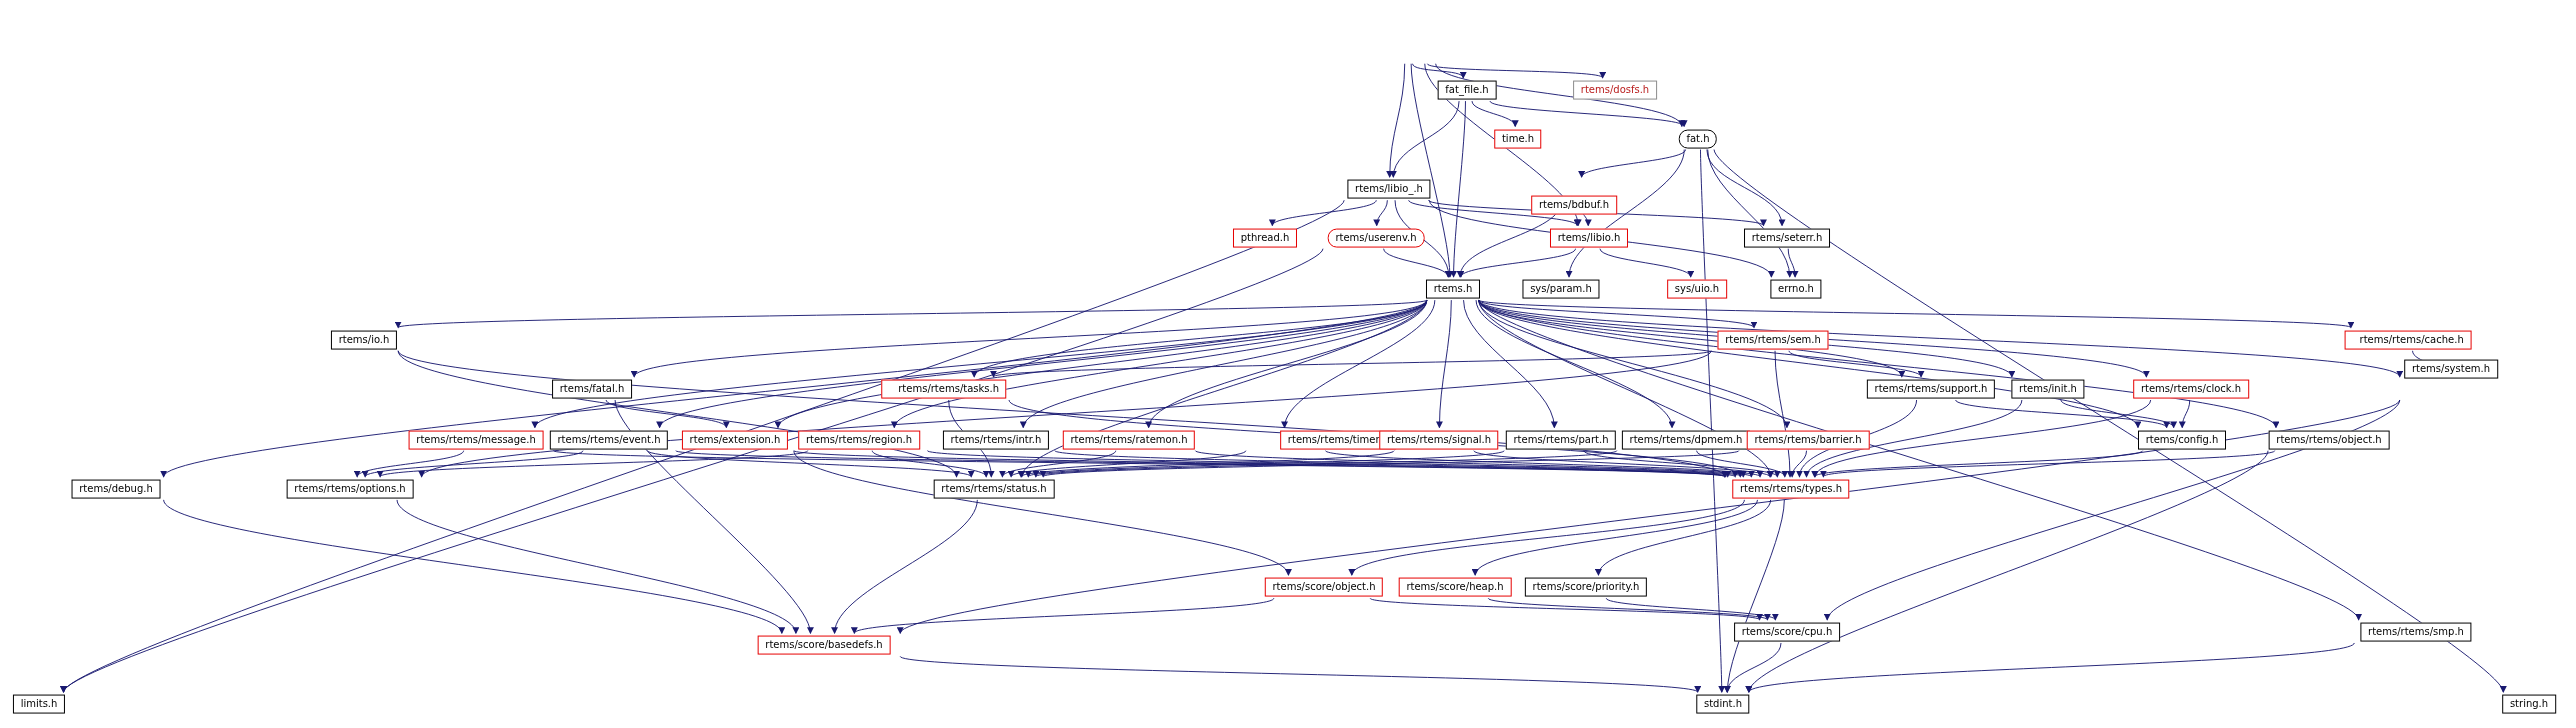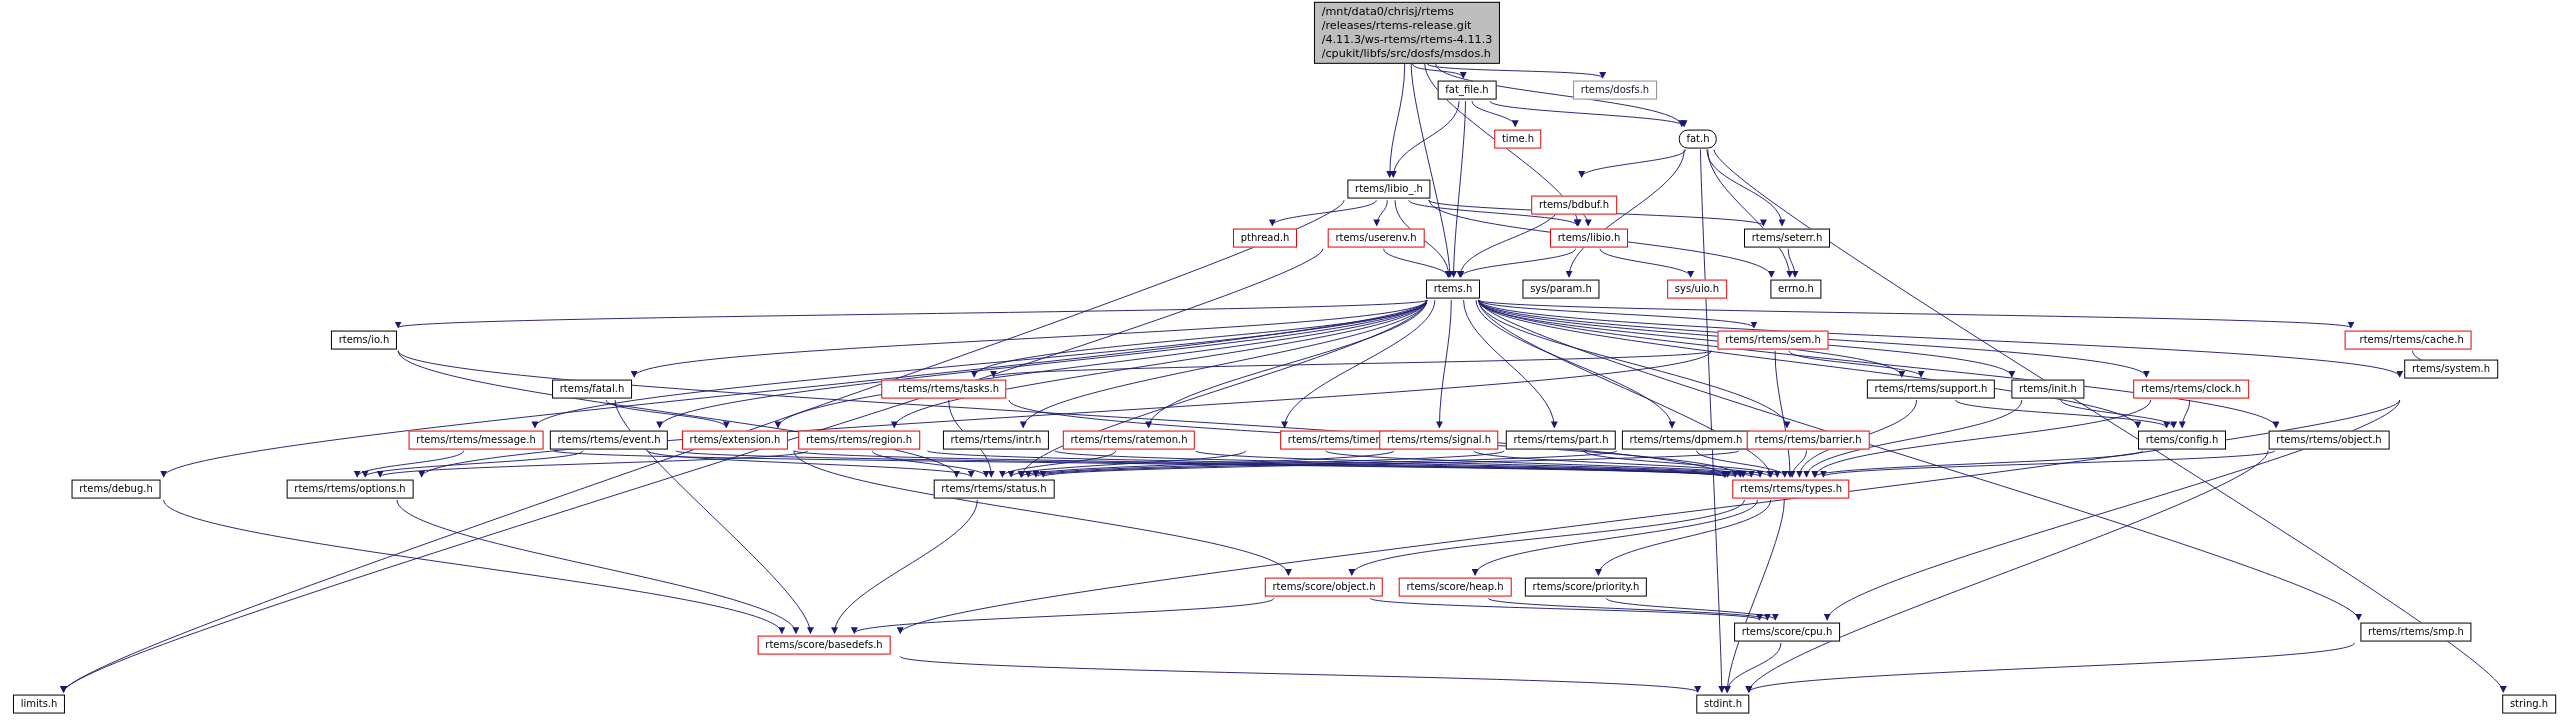--- a/index.html
+++ b/index.html
@@ -36,21 +36,21 @@
     line-height: 1.25;
     white-space: pre;
     text-align: center;
     box-sizing: border-box;
   }
   .node.truncated {
     border-color: var(--trunc-border, #e60000);
   }
   .node.external {
     border-color: var(--ext-border, #8c8c8c);
-    color: #0f172a;
+    color: #b91c1c;
   }
   .node.main {
     background: var(--main-fill, #bebebe);
     font-size: 11.2px;
     text-align: left;
   }
 </style>
 </head>
 <body>
 
@@ -171,32 +171,28 @@
       <path d="M 2393.9 670.625 C 2393.9 730.625, 2317.46 868.375, 2317.46 928.375" class="edge" marker-end="url(#arrow)"></path>
       <path d="M 1709 802.625 C 1709 823.6625, 1146.2 828.3375, 1146.2 849.375" class="edge" marker-end="url(#arrow)"></path>
       <path d="M 1838.2 802.625 C 1838.2 815.5625, 2360.68 818.4375, 2360.68 831.375" class="edge" marker-end="url(#arrow)"></path>
       <path d="M 1996.6 802.625 C 1996.6 815.5625, 2371.24 818.4375, 2371.24 831.375" class="edge" marker-end="url(#arrow)"></path>
       <path d="M 2155 802.625 C 2155 815.5625, 2381.8 818.4375, 2381.8 831.375" class="edge" marker-end="url(#arrow)"></path>
       <path d="M 2389.4 862.625 C 2389.4 892.2125, 2317.16 898.7875, 2317.16 928.375" class="edge" marker-end="url(#arrow)"></path>
       <path d="M 1207.734375 880.625 C 1207.734375 902.1125, 2277.671875 906.8875, 2277.671875 928.375" class="edge" marker-end="url(#arrow)"></path>
       <path d="M 3158.546875 862.625 C 3158.546875 892.2125, 2346.328125 898.7875, 2346.328125 928.375" class="edge" marker-end="url(#arrow)"></path>
     </svg>
 
-<div class="node main" style="left: 1407px; top: 33px;">/mnt/data0/chrisj/rtems
-/releases/rtems-release.git
-/4.11.3/ws-rtems/rtems-4.11.3
-/cpukit/libfs/src/dosfs/msdos.h</div>
     <div class="node normal" style="left: 1467px; top: 90px;">fat_file.h</div>
     <div class="node external" style="left: 1615px; top: 90px;">rtems/dosfs.h</div>
     <div class="node truncated" style="left: 1518px; top: 139px;">time.h</div>
     <div class="node normal" style="left: 1698px; top: 139px; border-radius: 9px;">fat.h</div>
     <div class="node normal" style="left: 1389px; top: 189px;">rtems/libio_.h</div>
     <div class="node truncated" style="left: 1574px; top: 189px; margin-top: 16px;">rtems/bdbuf.h</div>
     <div class="node truncated" style="left: 1265px; top: 238px;">pthread.h</div>
-    <div class="node truncated" style="left: 1376px; top: 238px;">rtems/userenv.h</div>
+    <div class="node truncated" style="left: 1376px; top: 238px; border-radius: 9px;">rtems/userenv.h</div>
     <div class="node truncated" style="left: 1589px; top: 238px;">rtems/libio.h</div>
     <div class="node normal" style="left: 1787px; top: 238px;">rtems/seterr.h</div>
     <div class="node normal" style="left: 1453px; top: 289px;">rtems.h</div>
     <div class="node normal" style="left: 1561px; top: 289px;">sys/param.h</div>
     <div class="node truncated" style="left: 1697px; top: 289px;">sys/uio.h</div>
     <div class="node normal" style="left: 1796px; top: 289px;">errno.h</div>
     <div class="node normal" style="left: 364px; top: 340px;">rtems/io.h</div>
     <div class="node truncated" style="left: 1773px; top: 340px;">rtems/rtems/sem.h</div>
     <div class="node truncated" style="left: 2408px; top: 340px; padding-left: 14px;">rtems/rtems/cache.h</div>
     <div class="node normal" style="left: 592px; top: 389px;">rtems/fatal.h</div>

